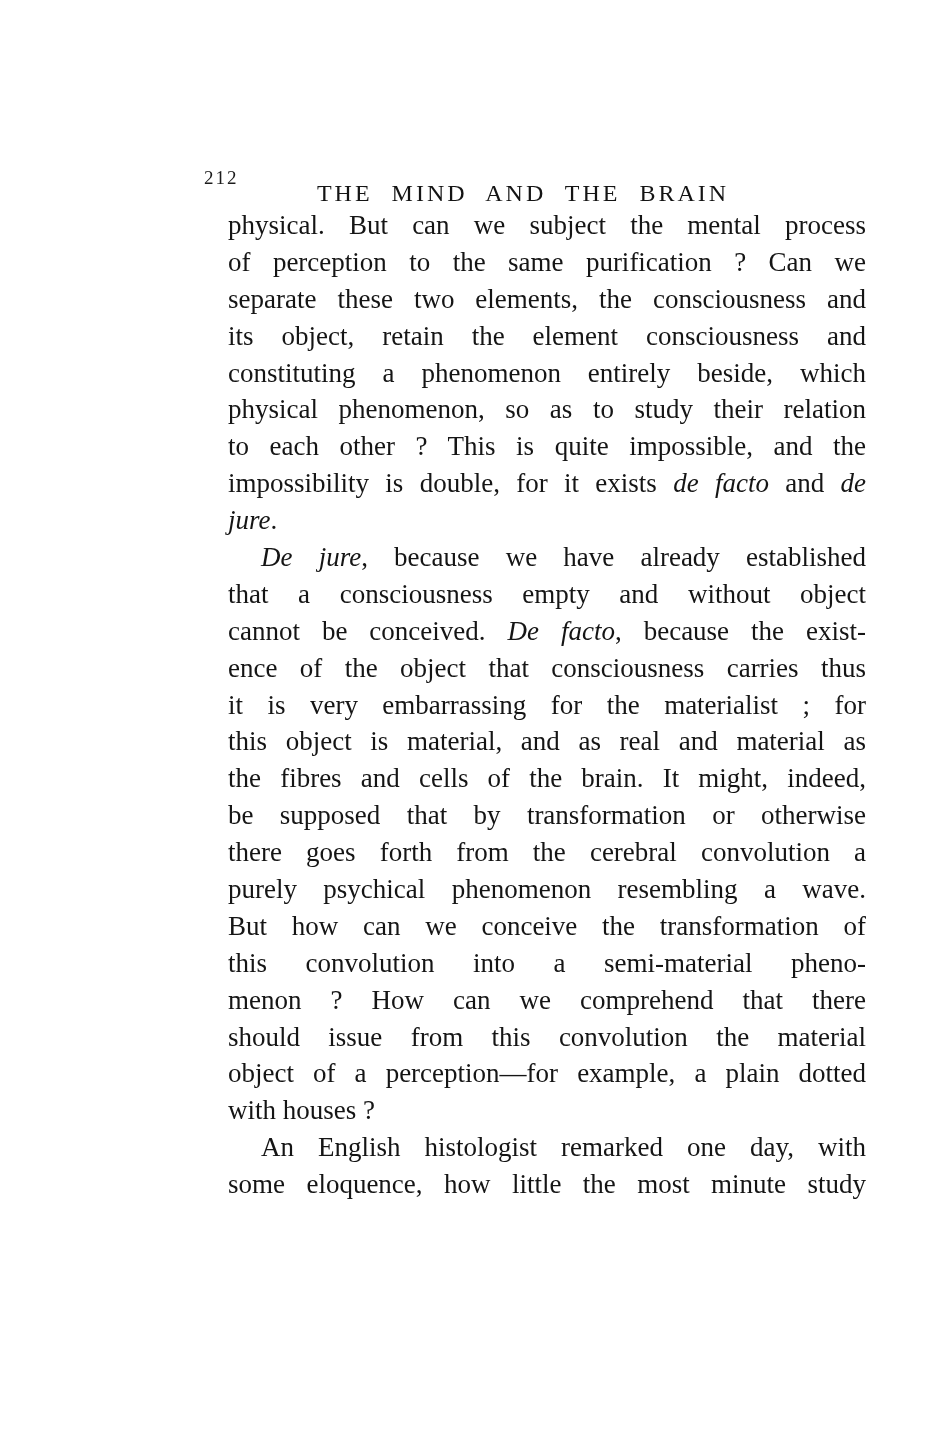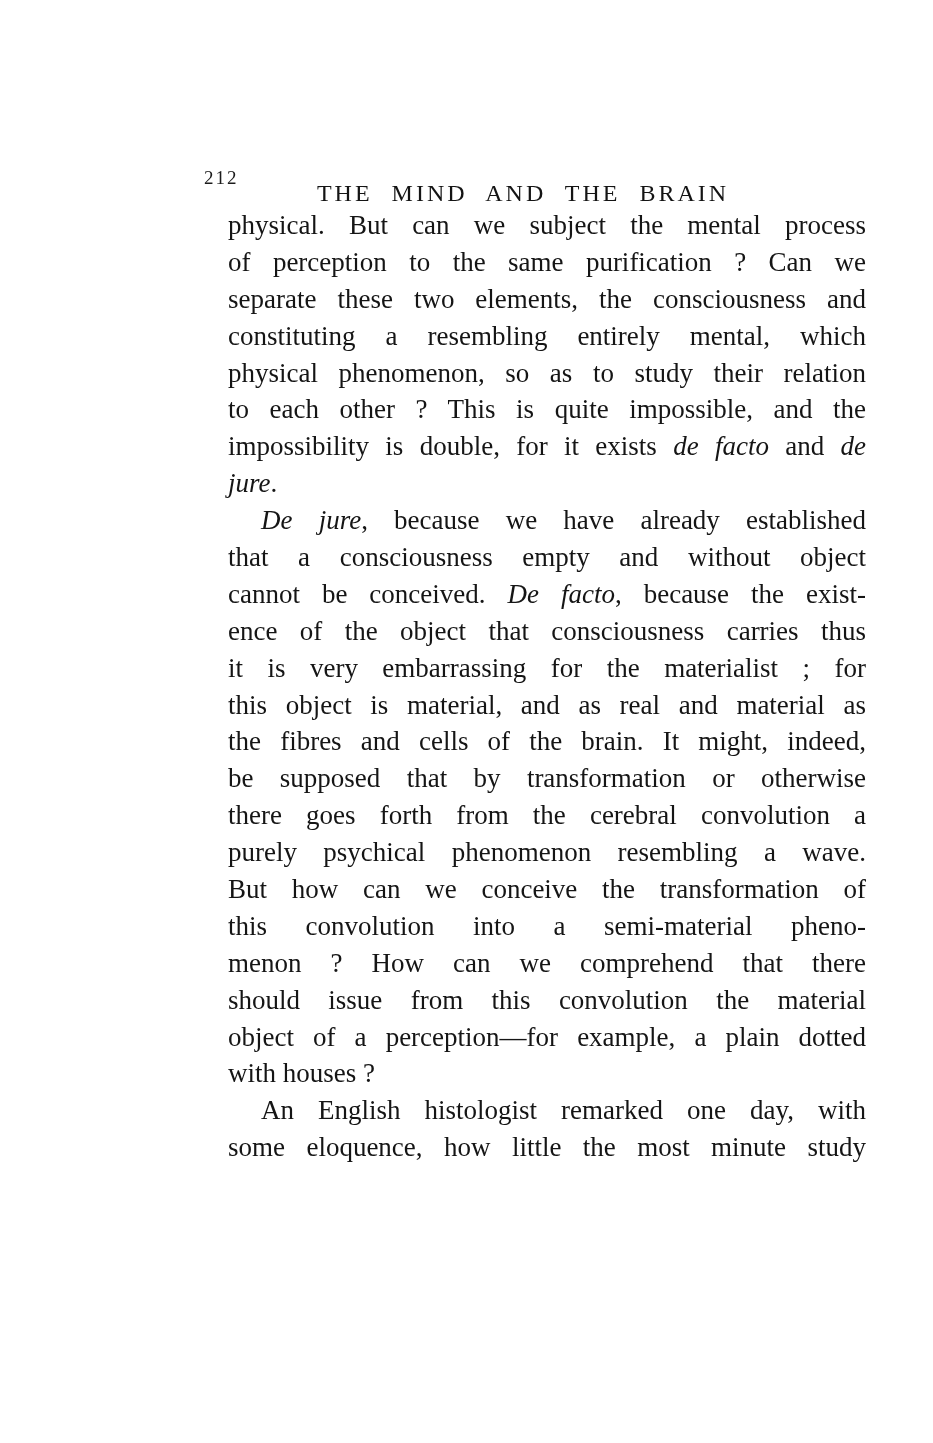--- a/index.html
+++ b/index.html
@@ -74,21 +74,22 @@
 
 <div class="page">
   <div class="header-row">
     <span class="page-number">212</span>
     <span class="running-title">THE MIND AND THE BRAIN</span>
   </div>
   <div class="text-block">
       <div class="line"><span>physical.  But can we subject the mental process</span></div>
       <div class="line"><span>of perception to the same purification ?  Can we</span></div>
       <div class="line"><span>separate these two elements, the consciousness and</span></div>
-      <div class="line"><span>constituting a resembling entirely mental, which</span></div>
+      <div class="line"><span>its object, retain the element consciousness and</span></div>
+      <div class="line"><span>constituting a phenomenon entirely beside, which</span></div>
       <div class="line"><span>physical phenomenon, so as to study their relation</span></div>
       <div class="line"><span>to each other ?   This is quite impossible, and the</span></div>
       <div class="line"><span>impossibility is double, for it exists </span><i>de facto</i><span> and </span><i>de</i></div>
       <div class="line end"><i>jure</i><span>.</span></div>
       <div class="line indent"><i>De jure</i><span>, because we have already established</span></div>
       <div class="line"><span>that a consciousness empty and without object</span></div>
       <div class="line"><span>cannot be conceived.  </span><i>De facto</i><span>, because the exist-</span></div>
       <div class="line"><span>ence of the object that consciousness carries thus</span></div>
       <div class="line"><span>it is very embarrassing for the materialist ; for</span></div>
       <div class="line"><span>this object is material, and as real and material as</span></div>

